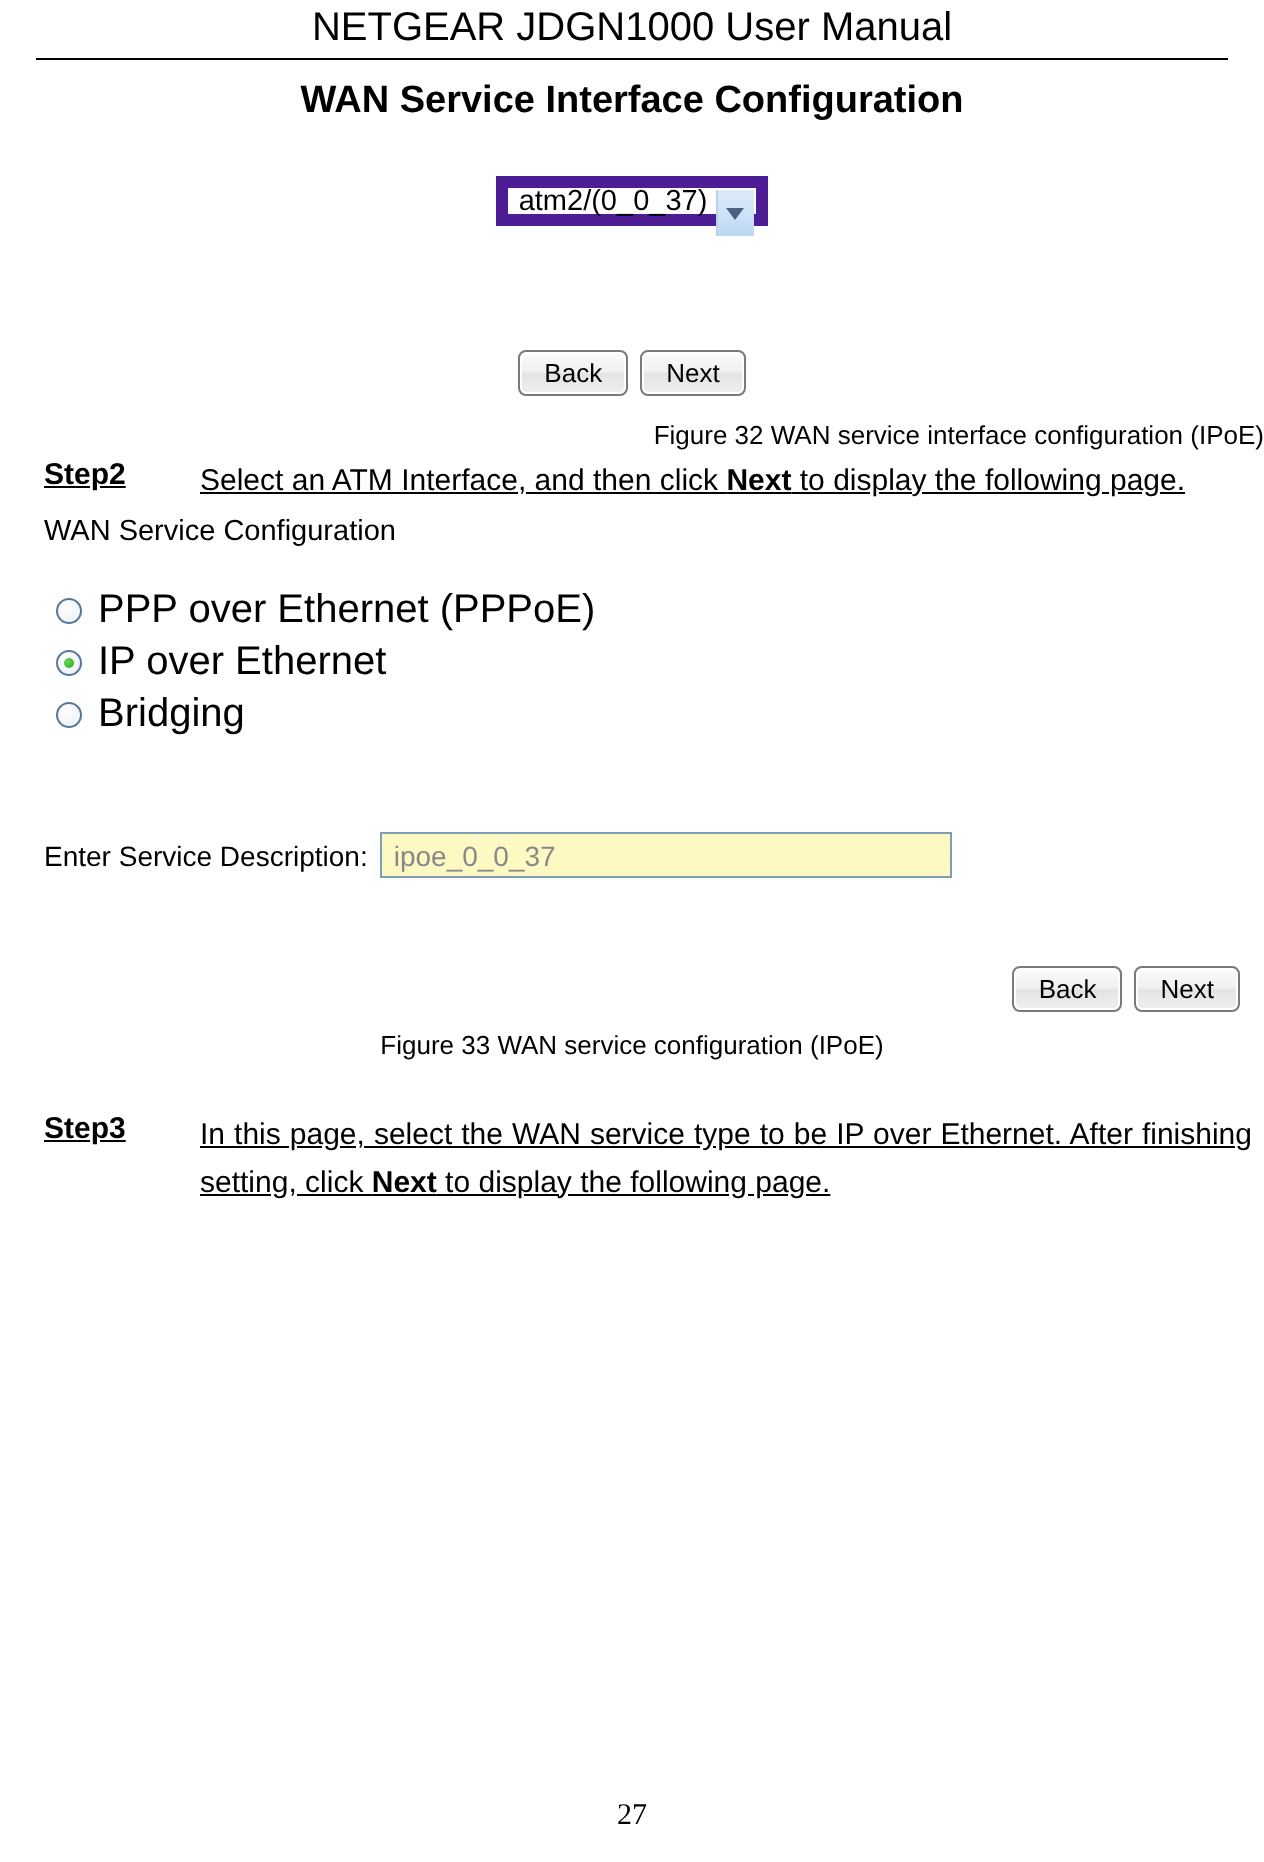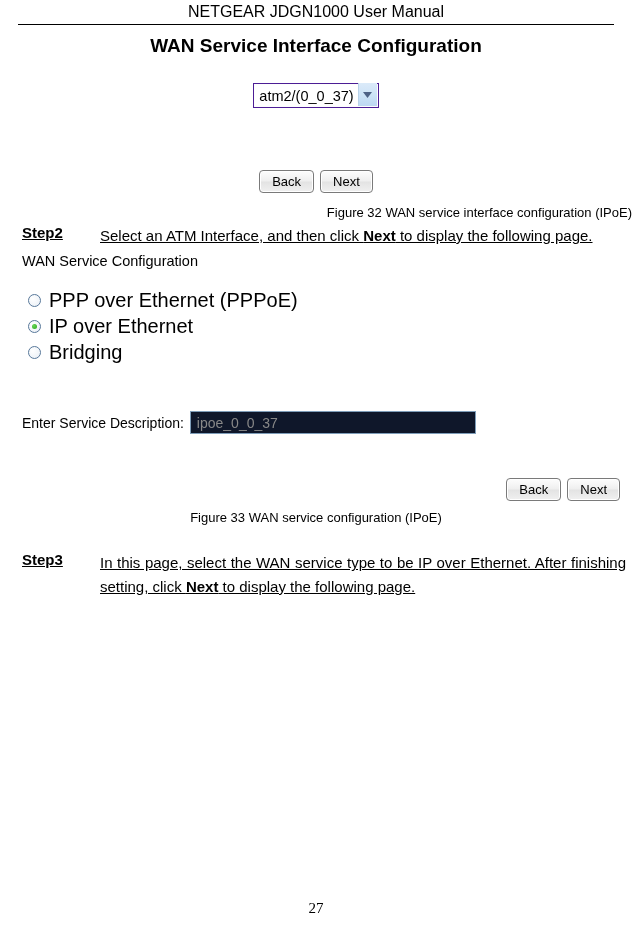--- a/index.html
+++ b/index.html
@@ -9,21 +9,21 @@
       background: #fff;
       font-family: Arial, Helvetica, sans-serif;
       position: relative;
       overflow: hidden;
     }
     .page {
       padding: 3px 0 0 0;
     }
     .header {
       text-align: center;
-      font-size: 16px;
+      font-size: 20px;
       color: #000;
       padding-bottom: 3px;
       border-bottom: 1.5px solid #000;
       margin: 0 18px;
     }
     .content {
       padding: 4px 0 0 0;
     }
     .wan-interface-screenshot {
       text-align: center;
@@ -32,22 +32,22 @@
     .wan-interface-title {
       font-family: Tahoma, Arial, sans-serif;
       font-size: 19px;
       font-weight: bold;
       color: #000;
       margin-bottom: 26px;
       display: inline-block;
     }
     .select-box {
       display: inline-flex;
-      align-items: flex-end;
-      border: 1px solid #4c1d95;
+      align-items: flex-start;
+      border: 6px solid #4c1d95;
       background: #fff;
       height: 25px;
       font-family: Tahoma, Arial, sans-serif;
       box-shadow: inset 0 0 1px rgba(0,0,0,0.1);
     }
     .select-text {
       font-size: 14.5px;
       color: #000;
       padding: 0 4px 0 5px;
       height: 100%;
@@ -146,21 +146,21 @@
     .svc-desc-row {
       display: flex;
       align-items: center;
       margin-top: 46px;
       gap: 6px;
       font-size: 14px;
       color: #000;
     }
     .text-input {
       border: 1px solid #7e9db9;
-      background: #0f172a;
+      background: #fef9c3;
       font-family: Tahoma, Arial, sans-serif;
       font-size: 14px;
       color: #888;
       padding: 2px 6px;
       height: 23px;
       width: 286px;
     }
     .btn-row-right {
       margin-top: 44px;
       display: flex;

